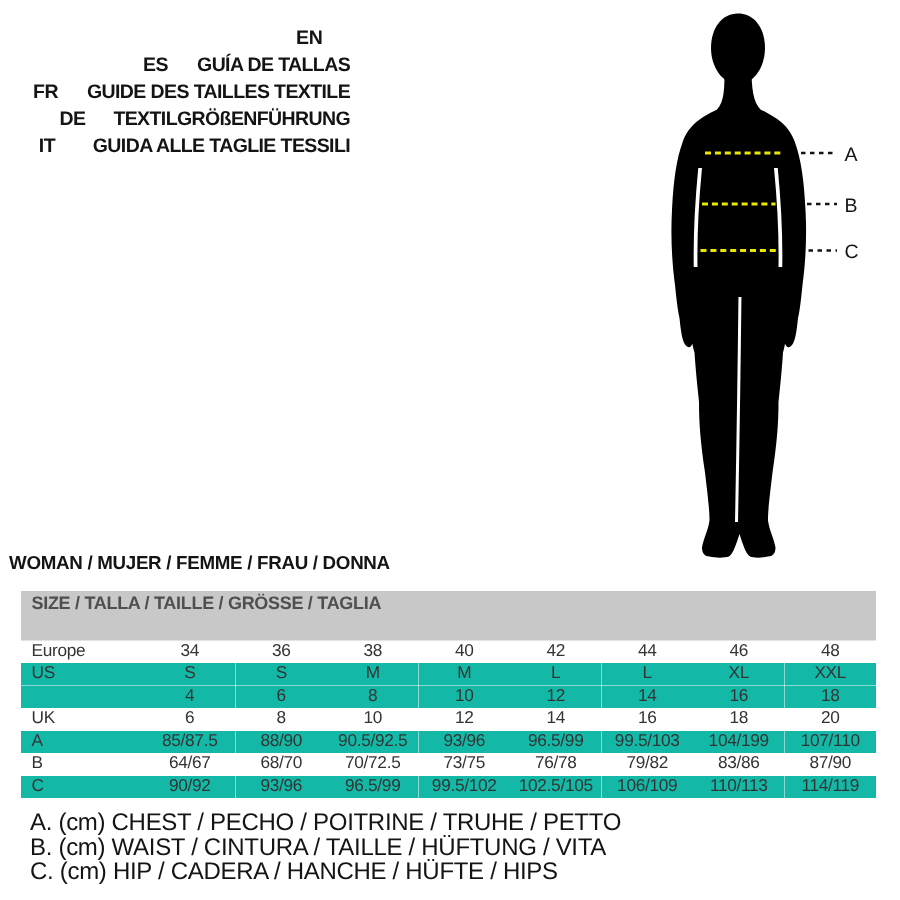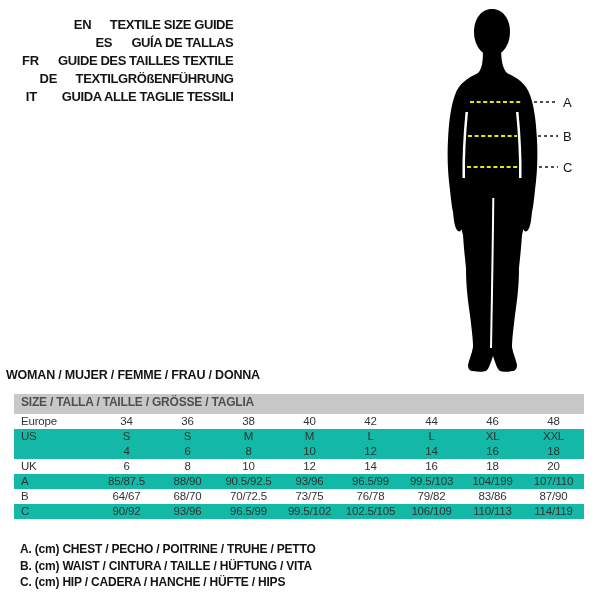--- a/index.html
+++ b/index.html
@@ -19,43 +19,42 @@
   .figure-wrap{position:absolute;left:440px;top:0;width:160px;height:380px;}
   .figure-wrap svg{display:block;width:160px;height:380px;}
   .measure-label{font-family:"Liberation Sans",sans-serif;font-size:13px;fill:#141414;}
 
   
   .woman-title{position:absolute;left:6px;top:368px;font-size:12.5px;font-weight:700;letter-spacing:-0.2px;color:#141414;white-space:nowrap;}
 
   
   .size-table-wrap{position:absolute;left:14px;top:394px;width:570px;}
   .size-table-header{
-    height:20px;line-height:16px;background:#c8c8c8;color:#4f4f4f;
+    height:33px;line-height:16px;background:#c8c8c8;color:#4f4f4f;
     font-size:12px;font-weight:600;letter-spacing:-0.2px;padding-left:7px;box-sizing:border-box;
   }
   table.size-table{border-collapse:collapse;width:570px;table-layout:fixed;}
   table.size-table td{
     height:15px;line-height:15px;padding:0;margin:0;
     font-size:11.5px;letter-spacing:-0.2px;color:#333333;text-align:center;
     overflow:hidden;white-space:nowrap;
   }
   table.size-table td.row-label{text-align:left;padding-left:7px;width:75px;}
   table.size-table tr.shade{background:#14b8a6;}
 
   
   .legend-block{position:absolute;left:20px;top:541px;}
-  .legend-line{height:16.5px;line-height:16.5px;font-size:12px;font-weight:700;letter-spacing:-0.2px;color:#141414;white-space:nowrap;}
+  .legend-line{height:16.5px;line-height:16.5px;font-size:16px;font-weight:400;letter-spacing:-0.2px;color:#141414;white-space:nowrap;}
 </style>
 </head>
 <body>
 
 <div class="lang-block">
     <div class="lang-row">
       <span class="lang-code">EN</span>
-      <span class="lang-label">TEXTILE SIZE GUIDE</span>
     </div>
     <div class="lang-row">
       <span class="lang-code">ES</span>
       <span class="lang-label">GUÍA DE TALLAS</span>
     </div>
     <div class="lang-row">
       <span class="lang-code">FR</span>
       <span class="lang-label">GUIDE DES TAILLES TEXTILE</span>
     </div>
     <div class="lang-row">

